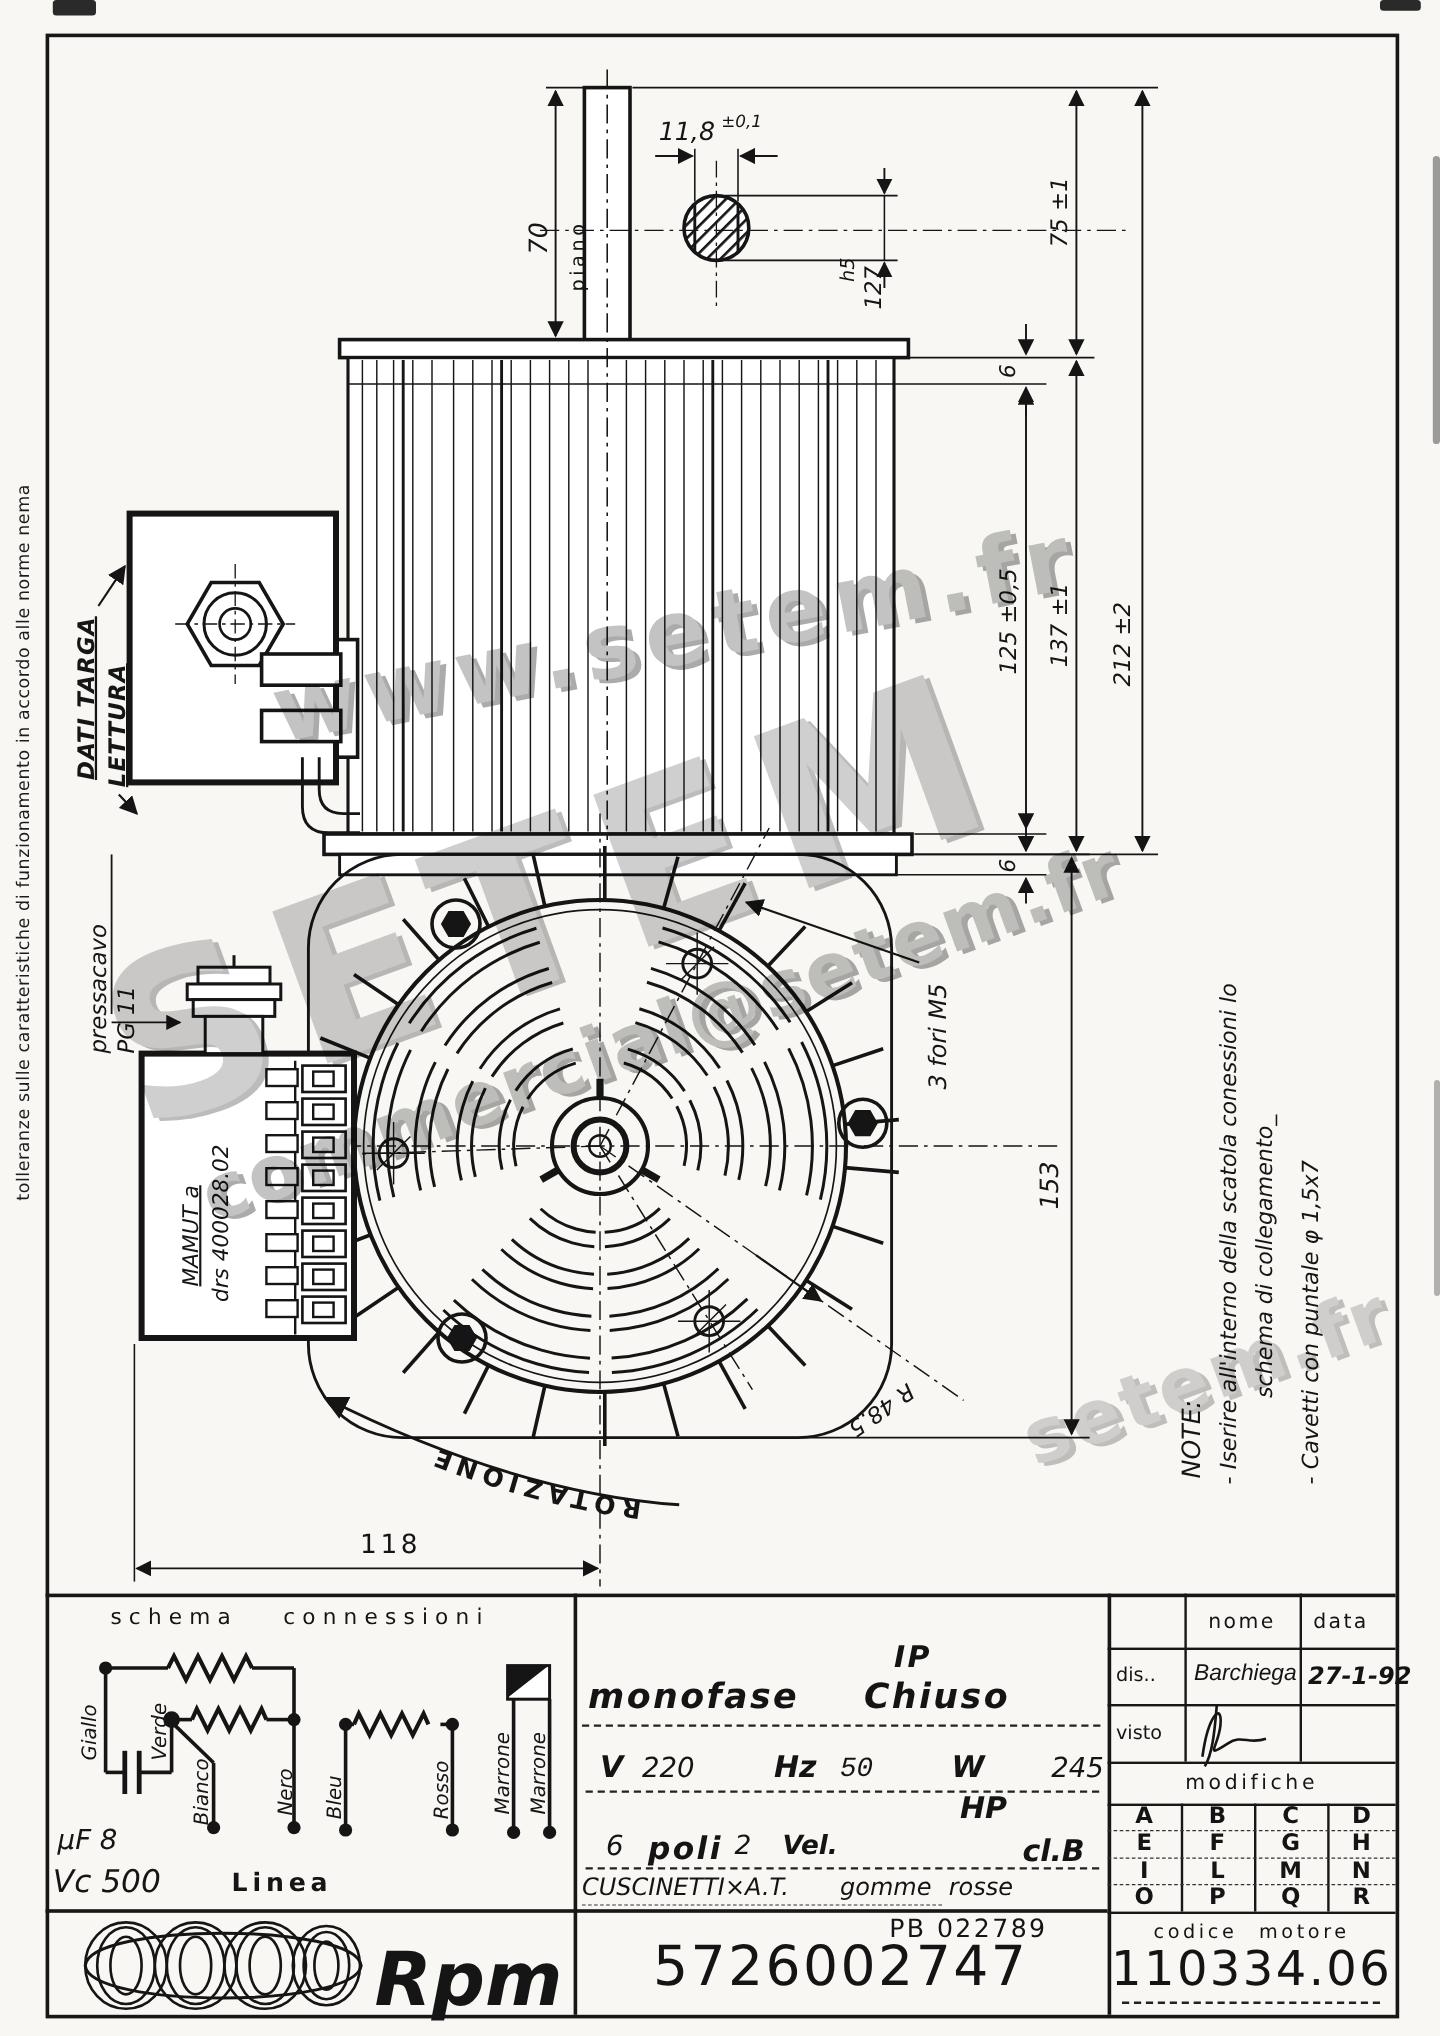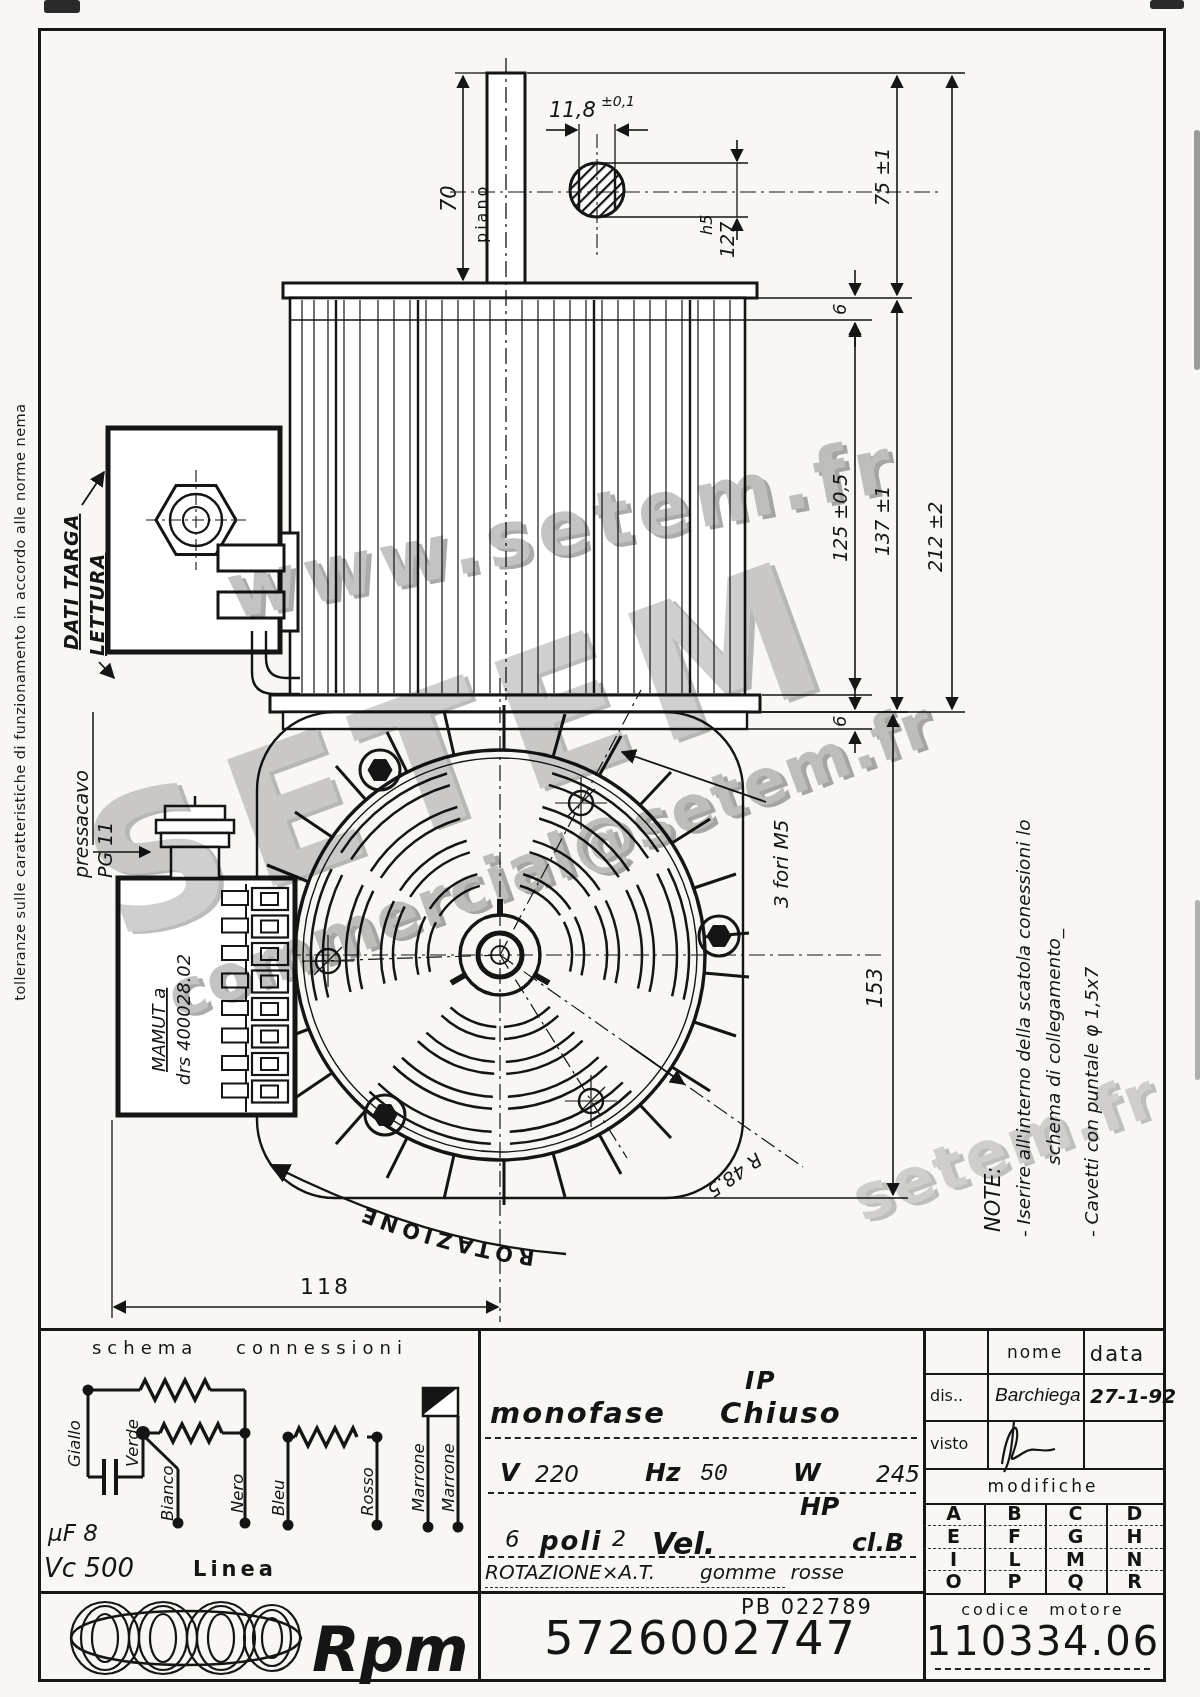--- a/index.html
+++ b/index.html
@@ -58,38 +58,38 @@
   <div class="t it" style="left:535px;top:1461px;font-size:23px;">220</div>
   <div class="t b it" style="left:645px;top:1458px;font-size:25px;">Hz</div>
   <div class="t it" style="left:700px;top:1461px;font-size:23px;font-family:Liberation Mono, monospace;">50</div>
   <div class="t b it" style="left:793px;top:1458px;font-size:25px;">W</div>
   <div class="t it" style="left:876px;top:1461px;font-size:23px;">245</div>
   <div class="dash" style="left:488px;top:1492px;width:428px;"></div>
   <div class="t b it" style="left:800px;top:1492px;font-size:25px;">HP</div>
   <div class="t it" style="left:505px;top:1526px;font-size:23px;">6</div>
   <div class="t b it" style="left:540px;top:1526px;font-size:26px;letter-spacing:2px;">poli</div>
   <div class="t it" style="left:612px;top:1526px;font-size:22px;">2</div>
-  <div class="t b it" style="left:652px;top:1526px;font-size:30px;font-style:italic;">Vel.</div>
+  <div class="t b it" style="left:652px;top:1526px;font-size:22px;font-style:italic;">Vel.</div>
   <div class="t b it" style="left:852px;top:1528px;font-size:25px;">cl.B</div>
   <div class="dash" style="left:488px;top:1556px;width:428px;"></div>
-  <div class="t it" style="left:485px;top:1560px;font-size:20px;">ROTAZIONE×A.T.</div>
+  <div class="t it" style="left:485px;top:1560px;font-size:20px;">CUSCINETTI×A.T.</div>
   <div class="t it" style="left:700px;top:1560px;font-size:20px;word-spacing:8px;">gomme rosse</div>
   <div class="dashthin" style="left:485px;top:1587px;width:300px;"></div>
   <div class="t" style="left:693px;top:1595px;font-size:21px;letter-spacing:2px;margin-left:48px;">PB 022789</div>
   <div class="t c" style="left:483px;top:1611px;width:435px;font-size:46px;letter-spacing:2px;">5726002747</div>
 
   <div class="tline thin" style="left:923px;top:1373px;width:240px;"></div>
   <div class="tline thin" style="left:923px;top:1420px;width:240px;"></div>
   <div class="tline thin" style="left:923px;top:1468px;width:240px;"></div>
   <div class="tline thin" style="left:923px;top:1503px;width:240px;"></div>
   <div class="tline thin" style="left:923px;top:1593px;width:240px;"></div>
   <div class="tlinev thinv" style="left:987px;top:1328px;height:140px;"></div>
   <div class="tlinev thinv" style="left:1083px;top:1328px;height:140px;"></div>
   <div class="t c" style="left:987px;top:1342px;width:96px;font-size:17px;letter-spacing:2px;">nome</div>
-  <div class="t c" style="left:1083px;top:1342px;width:69px;font-size:21px;letter-spacing:2px;">data</div>
+  <div class="t c" style="left:1083px;top:1342px;width:69px;font-size:17px;letter-spacing:2px;">data</div>
   <div class="t" style="left:930px;top:1386px;font-size:16px;">dis..</div>
   <div class="t it serif" style="left:995px;top:1384px;font-size:19px;">Barchiega</div>
   <div class="t b it" style="left:1090px;top:1384px;font-size:20px;">27-1-92</div>
   <div class="t" style="left:930px;top:1434px;font-size:16px;">visto</div>
   <div class="t c" style="left:923px;top:1476px;width:240px;font-size:17px;letter-spacing:3px;">modifiche</div>
 
   <div class="tlinev thinv" style="left:984px;top:1503px;height:90px;"></div>
   <div class="tlinev thinv" style="left:1045px;top:1503px;height:90px;"></div>
   <div class="tlinev thinv" style="left:1106px;top:1503px;height:90px;"></div>
   <div class="dashthin" style="left:923px;top:1525px;width:240px;"></div>

